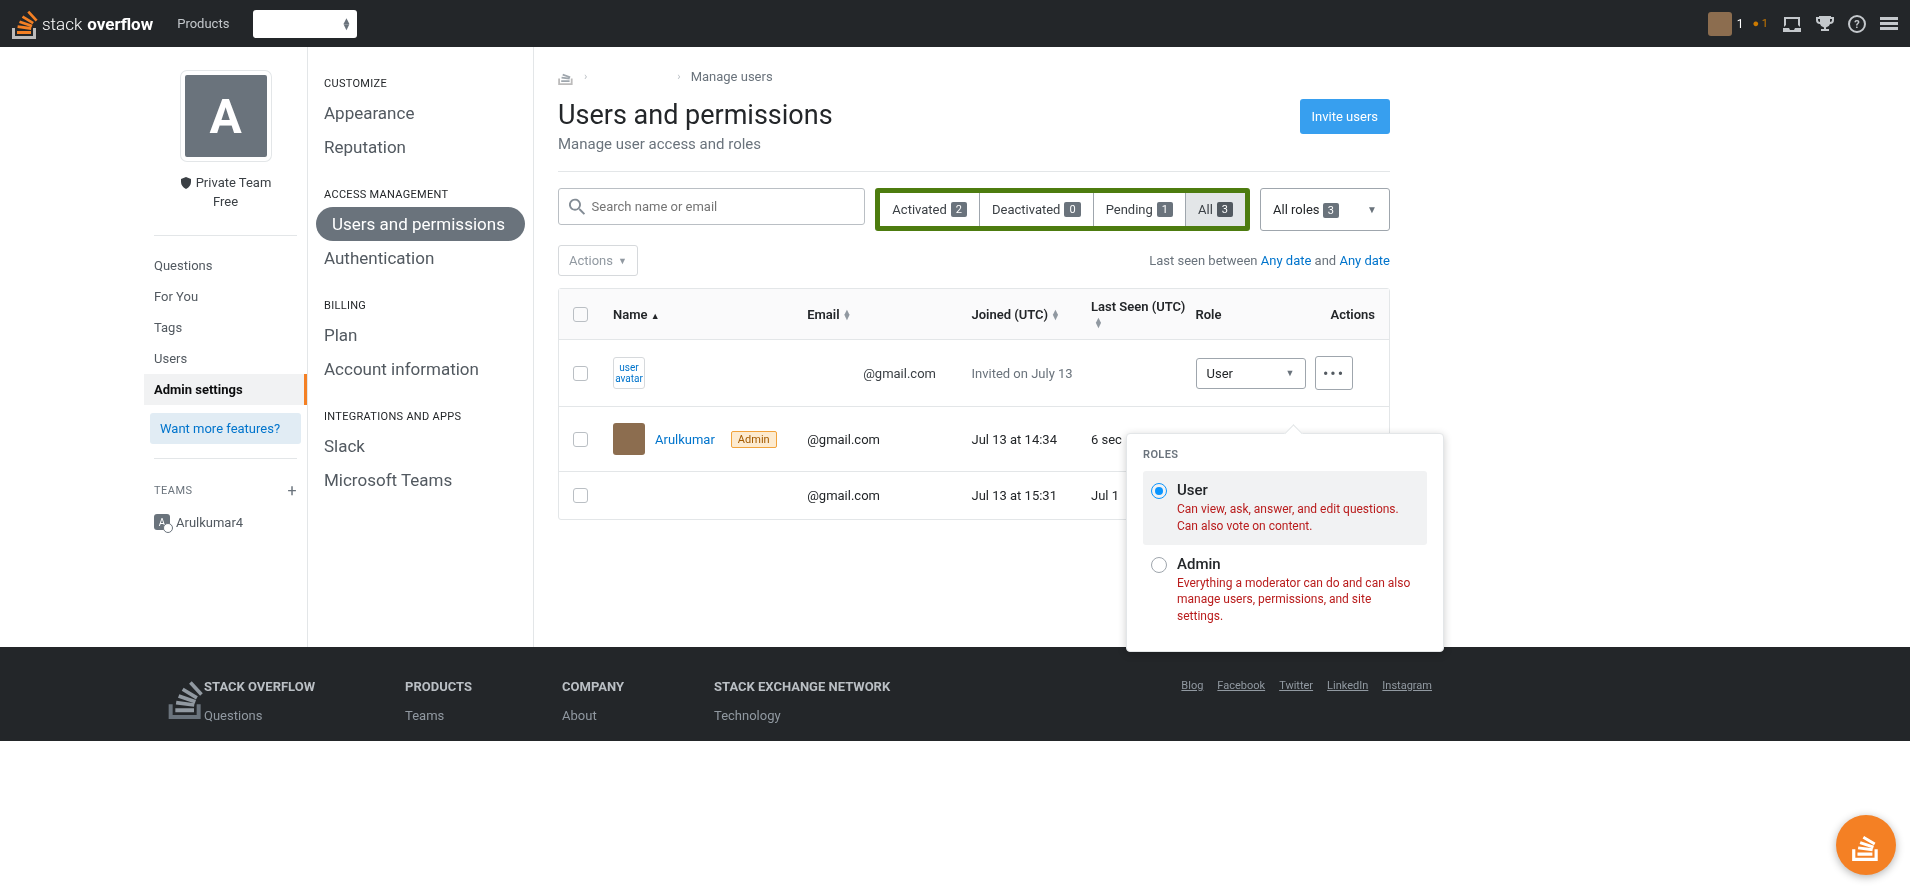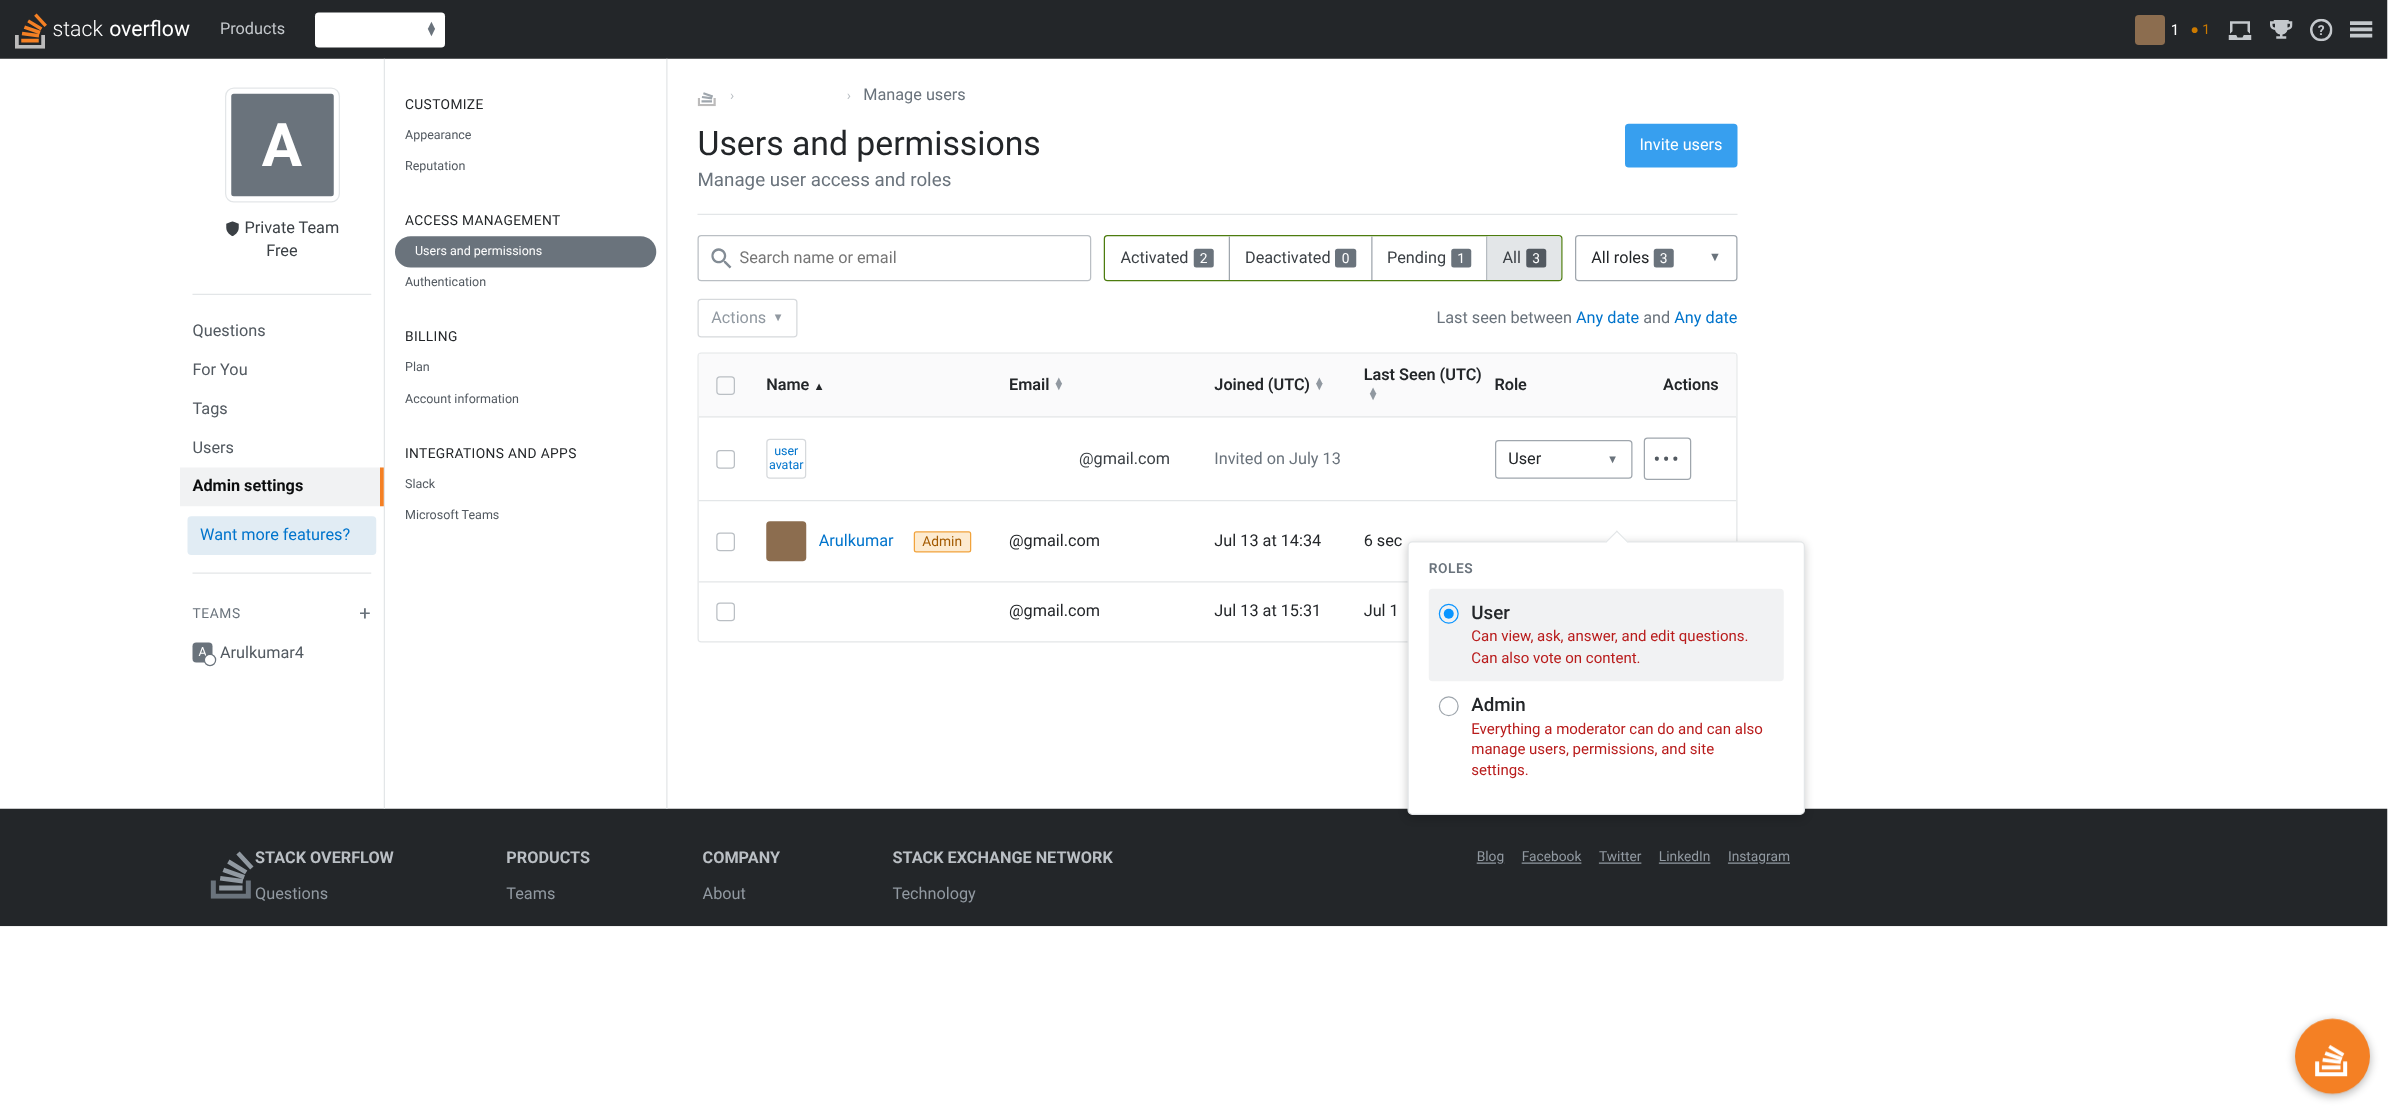--- a/index.html
+++ b/index.html
@@ -30,36 +30,36 @@
 .nav-item.active { background:#f1f2f3; font-weight:700; color:#0c0d0e; border-right:3px solid #f48024; }
 .want-more { background:#e1ecf4; color:#0074cc; padding:8px 10px; margin:8px 6px 0; border-radius:3px; font-size:13px; }
 .teams-header { display:flex; align-items:center; justify-content:space-between; padding:8px 10px; color:#6a737c; font-size:11px; letter-spacing:0.5px; }
 .team-entry { display:flex; align-items:center; gap:6px; padding:6px 10px; color:#525960; font-size:13px; }
 .team-entry-icon { width:16px; height:16px; background:#6a737c; border-radius:3px; color:#fff; font-size:10px; display:flex; align-items:center; justify-content:center; position:relative; }
 .team-entry-icon::after { content:''; position:absolute; width:8px; height:8px; background:#fff; border:1px solid #6a737c; border-radius:50%; bottom:-3px; right:-3px; }
 
 .settings-sidebar { width:226px; border-right:1px solid #e3e6e8; padding:24px 0; }
 .settings-group { margin-bottom:18px; }
 .settings-group-title { font-size:11px; font-weight:400; color:#232629; padding:6px 16px; letter-spacing:0.3px; }
-.settings-item { padding:7px 16px; color:#525960; font-size:10px; cursor:pointer; }
+.settings-item { padding:7px 16px; color:#525960; font-size:17px; cursor:pointer; }
 .settings-item.active { background:#6a737c; color:#fff; border-radius:999px; margin:0 8px; }
 
 .main { flex:1; padding:20px 24px 40px 24px; max-width:880px; position:relative; }
 .breadcrumb { display:flex; align-items:center; gap:10px; color:#6a737c; font-size:13px; margin-bottom:14px; }
 .breadcrumb svg { flex-shrink:0; }
 .breadcrumb-chevron { color:#babfc4; font-size:11px; }
 .page-header { display:flex; justify-content:space-between; align-items:flex-start; border-bottom:1px solid #e3e6e8; padding-bottom:18px; margin-bottom:16px; }
 .page-title { font-size:27px; font-weight:400; color:#232629; margin-bottom:4px; }
 .page-subtitle { font-size:15px; color:#6a737c; }
 .invite-btn { background:#379fef; color:#fff; border:none; padding:10px 12px; border-radius:3px; font-size:13px; cursor:pointer; }
 
 .filters-row { display:flex; gap:10px; margin-bottom:14px; }
 .search-name { flex:1; border:1px solid #babfc4; border-radius:3px; display:flex; align-items:center; padding:0 10px; height:37px; }
 .search-name input { border:none; outline:none; font-size:13px; margin-left:6px; width:100%; }
-.filter-tabs { display:flex; border:1px solid #4d7c0f; border-radius:3px; overflow:hidden; }
+.filter-tabs { display:flex; border:5px solid #4d7c0f; border-radius:3px; overflow:hidden; }
 .filter-tab { padding:9px 12px; font-size:13px; color:#3b4045; border-right:1px solid #9fa6ad; cursor:pointer; display:flex; align-items:center; gap:4px; }
 .filter-tab:last-child { border-right:none; }
 .filter-tab.active { background:#e3e6e8; }
 .filter-badge { background:#6a737c; color:#fff; border-radius:2px; padding:1px 5px; font-size:11px; }
 .filter-tab.active .filter-badge { background:#525960; }
 .roles-dropdown { border:1px solid #9fa6ad; border-radius:3px; padding:9px 12px; font-size:13px; display:flex; align-items:center; gap:6px; cursor:pointer; min-width:130px; justify-content:space-between; }
 
 .actions-row { display:flex; justify-content:space-between; align-items:center; margin-bottom:12px; font-size:13px; }
 .actions-btn { border:1px solid #d6d9dc; background:#fff; border-radius:3px; padding:7px 10px; color:#9199a1; display:flex; align-items:center; gap:5px; cursor:default; }
 .last-seen-text { color:#6a737c; }
@@ -110,21 +110,21 @@
 </head>
 <body>
 
 <div class="topbar">
   <div class="logo">
     <svg width="26" height="30" viewBox="0 0 26 30">
         <path fill="#bcbbbb" d="M21 27v-8h3v11H0V19h3v8z"></path>
         <path fill="#f48024" d="M5.4 19.1l13.6 1.8.4-2.8-13.6-1.8zM7 14l12.6 4.3.9-2.6L8 11.4zM9.8 8.8l10.7 6.5 1.4-2.3L11.2 6.5zM15.3 3.5l8.3 9 2-1.8-8.3-9zM5 25h14v-3H5z"></path>
       </svg>
     <span style="font-weight:300">stack</span>
-      <span style="font-weight:400;margin-left:1px">overflow</span>
+      <span style="font-weight:700;margin-left:1px">overflow</span>
   </div>
   <div class="products-link">Products</div>
   <div class="team-selector">
     <span class="team-selector-arrow">
         <span>▲</span>
         <span>▼</span>
       </span>
   </div>
   <div class="topbar-right">
     <div class="user-chip">

